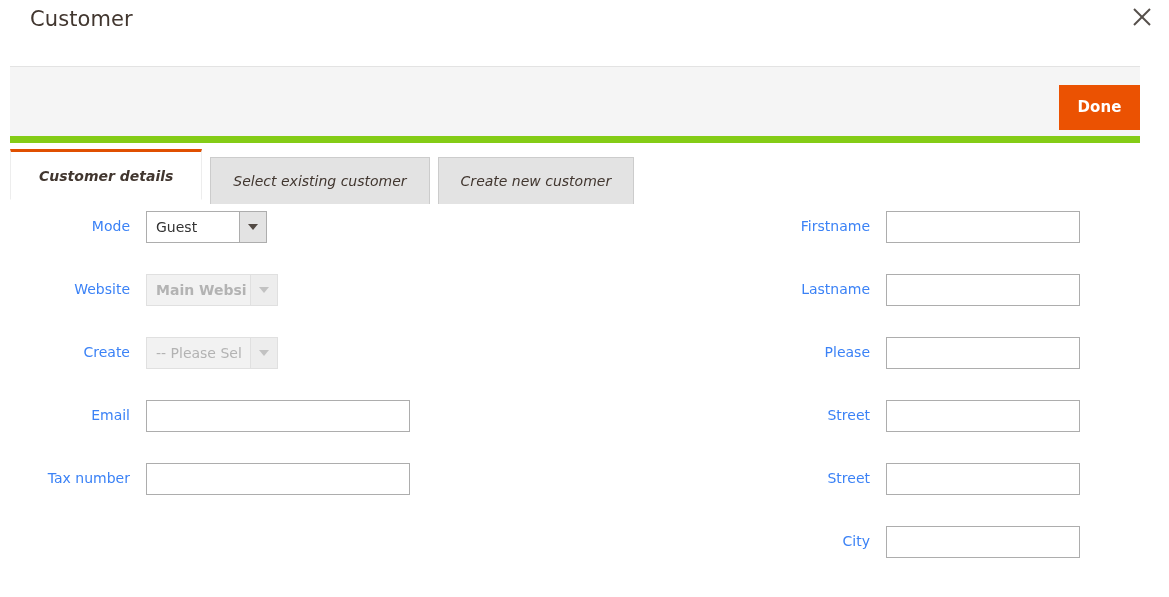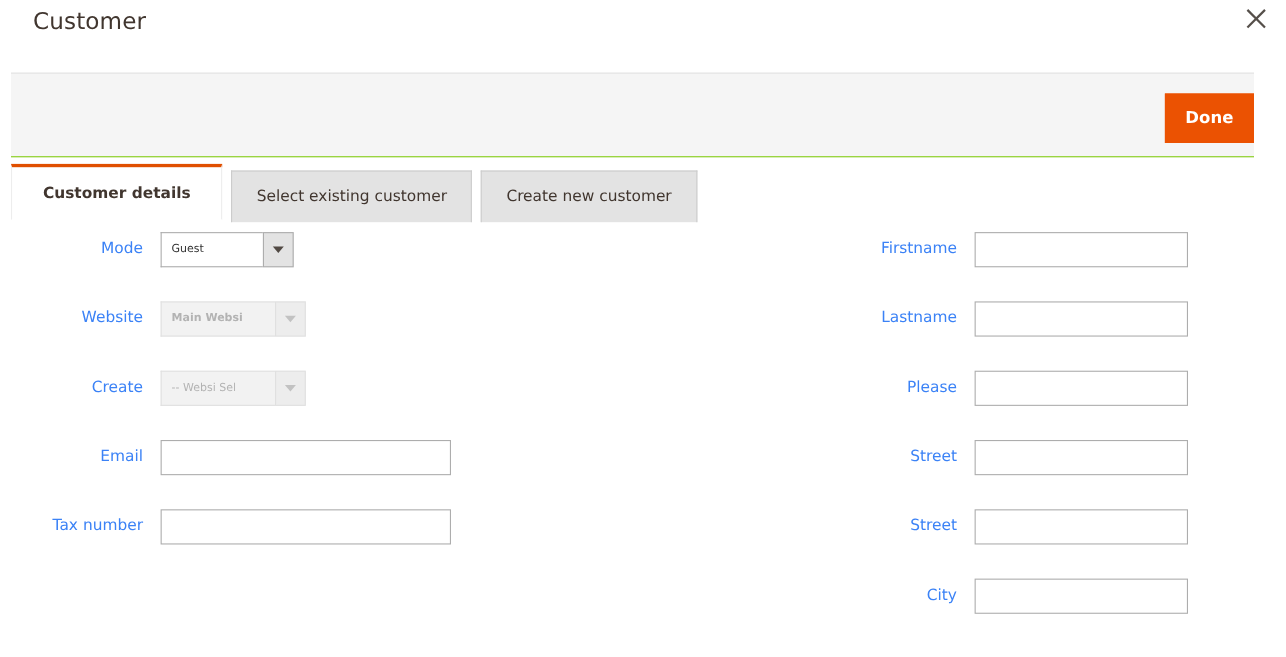--- a/index.html
+++ b/index.html
@@ -49,21 +49,21 @@
 
   
   .action-band {
     position: absolute;
     left: 10px;
     top: 66px;
     width: 1130px;
     height: 77px;
     background: #f5f5f5;
     border-top: 1px solid #e3e3e3;
-    border-bottom: 1px solid #84cc16;
+    border-bottom: 7px solid #84cc16;
   }
   .done-button {
     position: absolute;
     right: 0px;
     top: 18px;
     width: 81px;
     height: 45px;
     background: #eb5202;
     color: #ffffff;
     border: 1px solid #eb5202;
@@ -76,21 +76,22 @@
     line-height: 43px;
     text-align: center;
   }
 
   
   .tabs {
     position: absolute;
     left: 10px;
     top: 153px;
     display: flex;
-    align-items: center;
+    align-items: flex-end;
+    font-style: italic;
   }
   .tab {
     height: 47px;
     display: flex;
     align-items: center;
     justify-content: center;
     padding: 16px 22px;
     font-size: 14px;
     color: #41362f;
     background: #e3e3e3;
@@ -165,21 +166,21 @@
   .select-wrap {
     display: inline-flex;
     align-items: stretch;
     height: 32px;
     cursor: pointer;
   }
   .select-value {
     border: 1px solid #adadad;
     border-right: none;
     background: #ffffff;
-    font-size: 10px;
+    font-size: 14px;
     color: #333333;
     display: flex;
     align-items: center;
     padding: 0 9px;
     overflow: hidden;
     white-space: nowrap;
   }
   .select-arrow {
     width: 28px;
     border: 1px solid #adadad;
@@ -265,21 +266,21 @@
         <div class="select-value">Main Websi</div>
         <div class="select-arrow">
             <i></i>
           </div>
       </div>
     </div>
 
     <div class="field">
       <div class="field-label">Create</div>
       <div class="select-wrap w-group is-disabled">
-        <div class="select-value">-- Websi Sel</div>
+        <div class="select-value">-- Please Sel</div>
         <div class="select-arrow">
             <i></i>
           </div>
       </div>
     </div>
 
     <div class="field">
       <div class="field-label">Email</div>
       <input class="text-input" type="text" value="" style="">
     </div>

